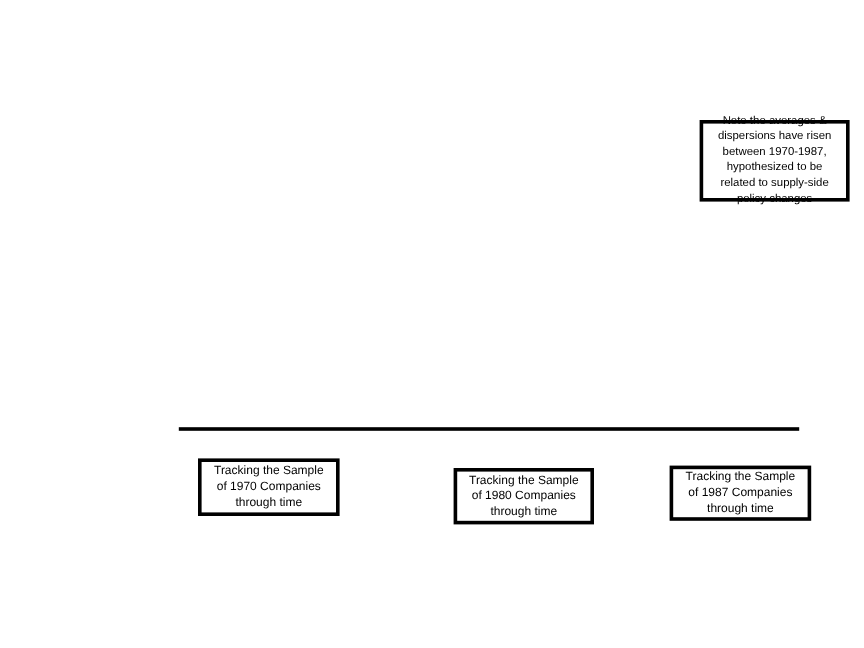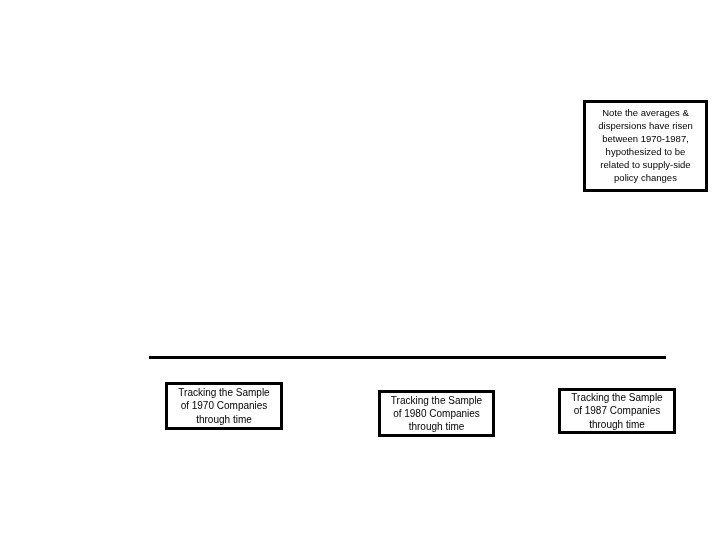--- a/index.html
+++ b/index.html
@@ -34,21 +34,21 @@
     display: block;
     width: 100%;
     line-height: 1.28;
     white-space: pre-line;
   }
   
   #note-callout {
     left: 583px;
     top: 100px;
     width: 125px;
-    height: 92px;
+    height: 68px;
     border-width: 3px;
   }
   #note-callout .box-text {
     font-size: 9.5px;
     line-height: 1.36;
     padding: 0 3px;
   }
   
   #divider-rule {
     position: absolute;

